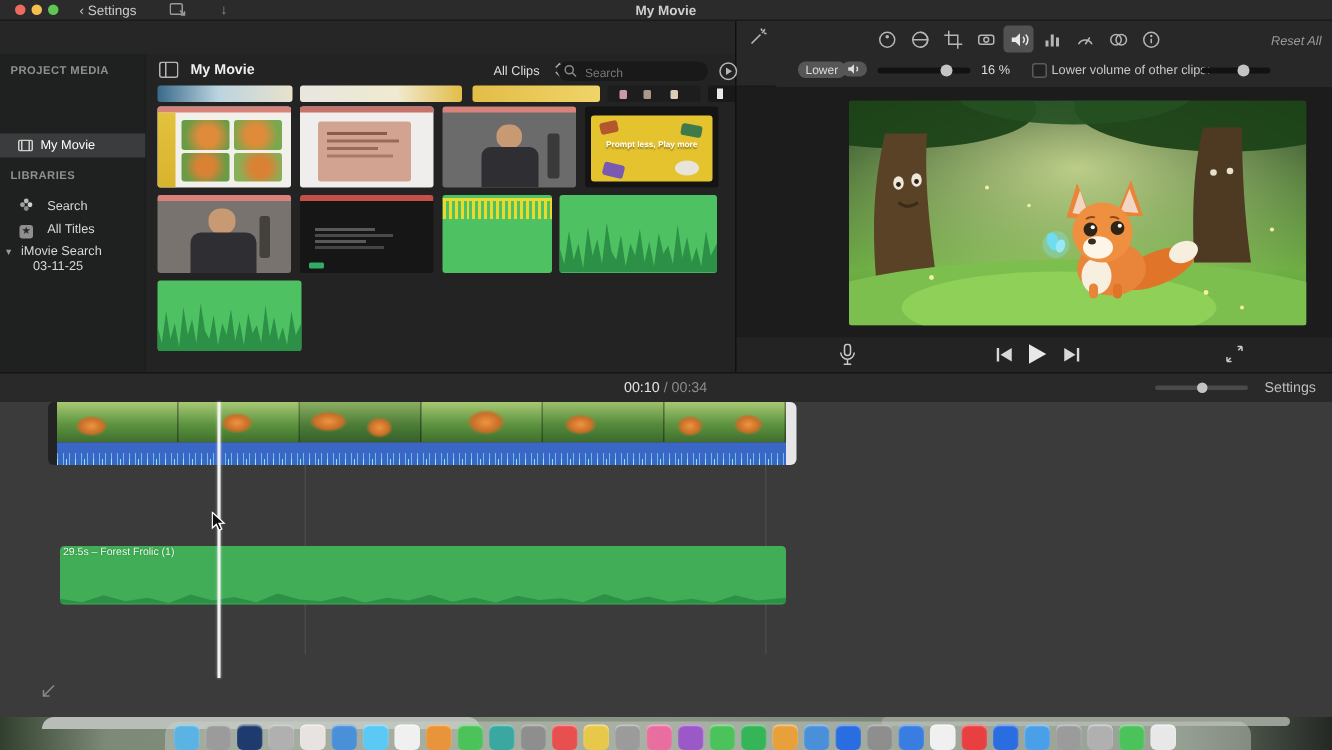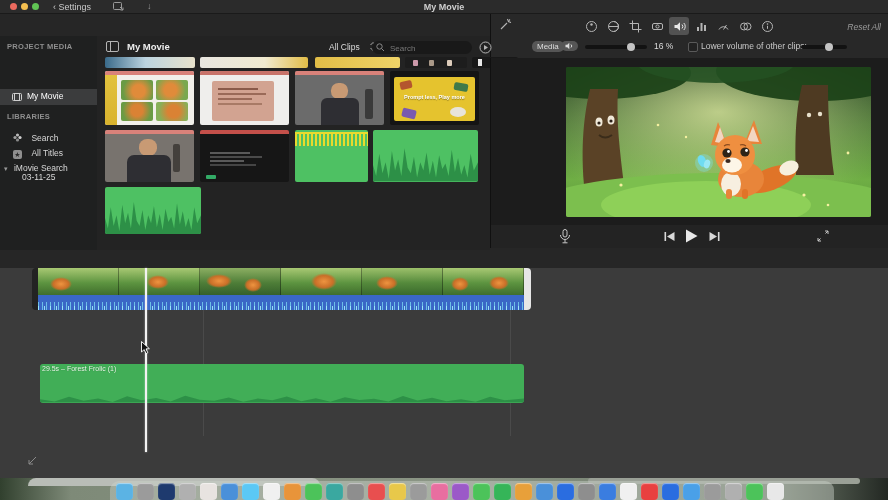--- a/index.html
+++ b/index.html
@@ -144,21 +144,21 @@
     <span class="adjIcon">
           <svg width="13" height="13" viewBox="0 0 13 13">
             <circle cx="6.5" cy="6.5" r="5" fill="none" stroke="#b5b5b5"></circle>
             <path d="M6.5,5.8 v3" stroke="#b5b5b5"></path>
             <circle cx="6.5" cy="4" r="0.8" fill="#b5b5b5"></circle>
           </svg>
         </span>
   </div>
   <span id="resetAll" class="abs">Reset All</span>
 
-  <span class="abs pill" style="left:41px;top:27px;">Media</span>
+  <span class="abs pill" style="left:41px;top:27px;">Lower</span>
   <span class="abs pill" style="left:70px;top:27px;padding:1px 4px;">
         <svg width="9" height="8" viewBox="0 0 9 8">
           <path d="M0.5,2.8 h1.8 l2,-2 v6.4 l-2,-2 h-1.8 z" fill="#ddd"></path>
           <path d="M6,2.5 a2,2 0 0 1 0,3" stroke="#ddd" fill="none"></path>
         </svg>
       </span>
   <span class="abs slider" style="left:94px;top:31px;width:62px;">
         <span class="abs knob" style="left:42px;"></span>
       </span>
   <span class="abs" style="left:163px;top:27px;font-size:8.5px;color:#ddd;">16 %</span>
@@ -397,20 +397,30 @@
           <rect x="8.9" y="1" width="1.6" height="9" fill="#d8d8d8"></rect>
         </svg>
   </span>
   <span class="abs" style="left:326px;top:5px;">
     <svg width="12" height="12" viewBox="0 0 12 12">
           <path d="M3.5,8.5 L1,11 M1,11 v-3 M1,11 h3 M8.5,3.5 L11,1 M11,1 v3 M11,1 h-3" stroke="#c9c9c9" fill="none"></path>
         </svg>
   </span>
 </div>
 
+<div id="tlbar" class="abs">
+  <span class="abs" style="left:416px;top:4px;font-size:9.5px;color:#e4e4e4;">
+    <span>00:10</span>
+    <span style="color:#8a8a8a;"> <span>/</span> </span><span style="color:#8a8a8a;">00:34</span>
+  </span>
+  <span class="abs slider" style="left:770px;top:8px;width:62px;background:#4a4a4a;height:3px;">
+        <span class="abs knob" style="left:28px;width:7px;height:7px;"></span>
+      </span>
+  <span class="abs" style="left:843px;top:4px;font-size:9.5px;color:#bdbdbd;">Settings</span>
+</div>
 
 <div id="timeline" class="abs">
 
   <span class="vline" style="left:203px;top:28px;height:140px;"></span>
   <span class="vline" style="left:510px;top:28px;height:140px;"></span>
 
   <span class="abs" style="left:32px;top:0;width:7px;height:42px;background:#232323;border-radius:4px 0 0 4px;"></span>
   <div class="abs" style="left:38px;top:0;width:486px;height:27px;display:flex;overflow:hidden;">
     <span class="frame">
           <i class="fox" style="left:12px;top:9px;"></i>

